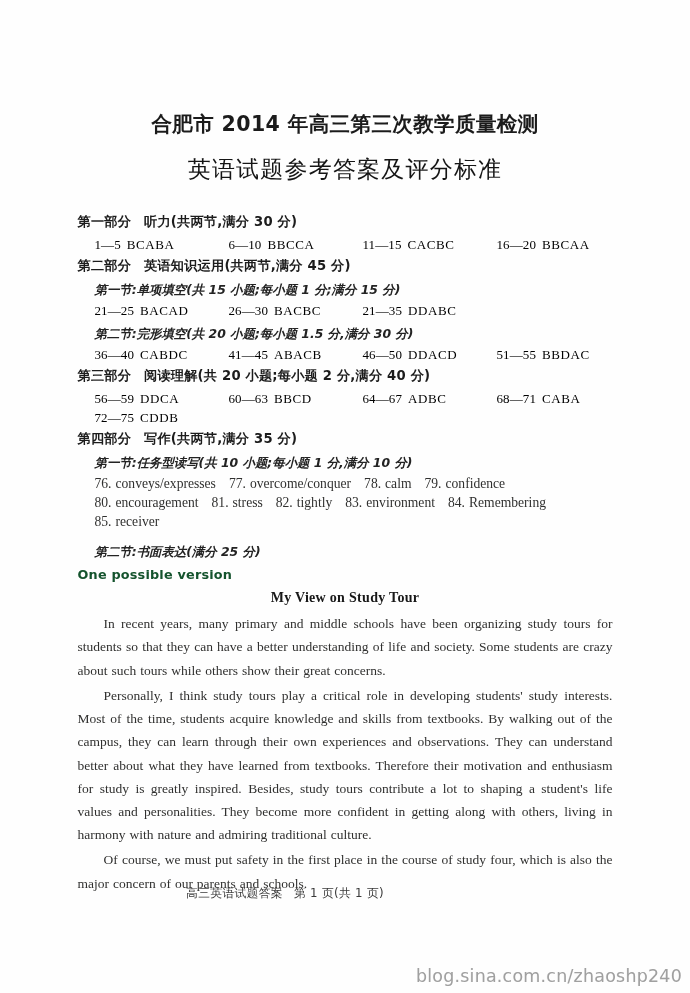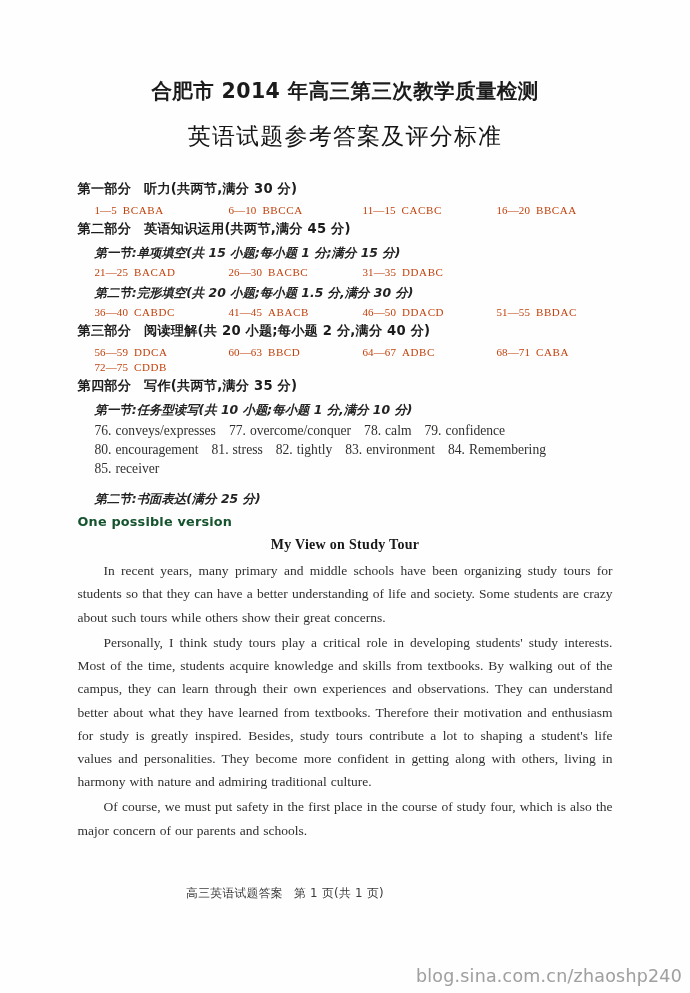--- a/index.html
+++ b/index.html
@@ -20,21 +20,21 @@
     position: absolute;
     left: 0; top: 0;
     width: 690px;
     height: 993px;
     background: #fefefe;
   }
 
   
   .title-block {
     text-align: center;
-    padding-top: 79px;
+    padding-top: 112px;
   }
   .title-main {
     font-family: "DejaVu Sans", sans-serif;
     font-weight: bold;
     font-size: 20.5px;
     letter-spacing: 0.4px;
     color: #1b1b1b;
     line-height: 1.2;
   }
   .title-sub {
@@ -77,23 +77,23 @@
     margin-top: 7px;
     margin-bottom: 4px;
   }
 
   
   .ans-row {
     margin-left: 17px;
     margin-top: 3px;
     margin-bottom: 3px;
     white-space: nowrap;
-    font-size: 11px;
-    letter-spacing: 0.2px;
-    color: #c2410c;
+    font-size: 13px;
+    letter-spacing: 0.2px;
+    color: #000000;
   }
   .ans-cell {
     display: inline-block;
     width: 134px;
     vertical-align: top;
   }
   .ans-cell.last { width: auto; }
   .ans-range { letter-spacing: 0.1px; }
   .ans-letters { margin-left: 6px; letter-spacing: 0.6px; }
 
@@ -184,21 +184,21 @@
 
     <div class="ans-row">
       <span class="ans-cell"><span class="ans-range">1—5</span><span class="ans-letters">BCABA</span></span><span class="ans-cell"><span class="ans-range">6—10</span><span class="ans-letters">BBCCA</span></span><span class="ans-cell"><span class="ans-range">11—15</span><span class="ans-letters">CACBC</span></span><span class="ans-cell last"><span class="ans-range">16—20</span><span class="ans-letters">BBCAA</span></span>
     </div>
 
     <div class="part-head"><span>第二部分</span><span class="gap"></span><span>英语知识运用(共两节,满分 45 分)</span></div>
 
     <div class="sub-head">第一节:单项填空(共 15 小题;每小题 1 分;满分 15 分)</div>
 
     <div class="ans-row">
-      <span class="ans-cell"><span class="ans-range">21—25</span><span class="ans-letters">BACAD</span></span><span class="ans-cell"><span class="ans-range">26—30</span><span class="ans-letters">BACBC</span></span><span class="ans-cell last"><span class="ans-range">31—35</span><span class="ans-letters">DDABC</span></span>
+      <span class="ans-cell"><span class="ans-range">21—25</span><span class="ans-letters">BACAD</span></span><span class="ans-cell"><span class="ans-range">26—30</span><span class="ans-letters">BACBC</span></span><span class="ans-cell last"><span class="ans-range">21—35</span><span class="ans-letters">DDABC</span></span>
     </div>
 
     <div class="sub-head">第二节:完形填空(共 20 小题;每小题 1.5 分,满分 30 分)</div>
 
     <div class="ans-row">
       <span class="ans-cell"><span class="ans-range">36—40</span><span class="ans-letters">CABDC</span></span><span class="ans-cell"><span class="ans-range">41—45</span><span class="ans-letters">ABACB</span></span><span class="ans-cell"><span class="ans-range">46—50</span><span class="ans-letters">DDACD</span></span><span class="ans-cell last"><span class="ans-range">51—55</span><span class="ans-letters">BBDAC</span></span>
     </div>
 
     <div class="part-head"><span>第三部分</span><span class="gap"></span><span>阅读理解(共 20 小题;每小题 2 分,满分 40 分)</span></div>
 

